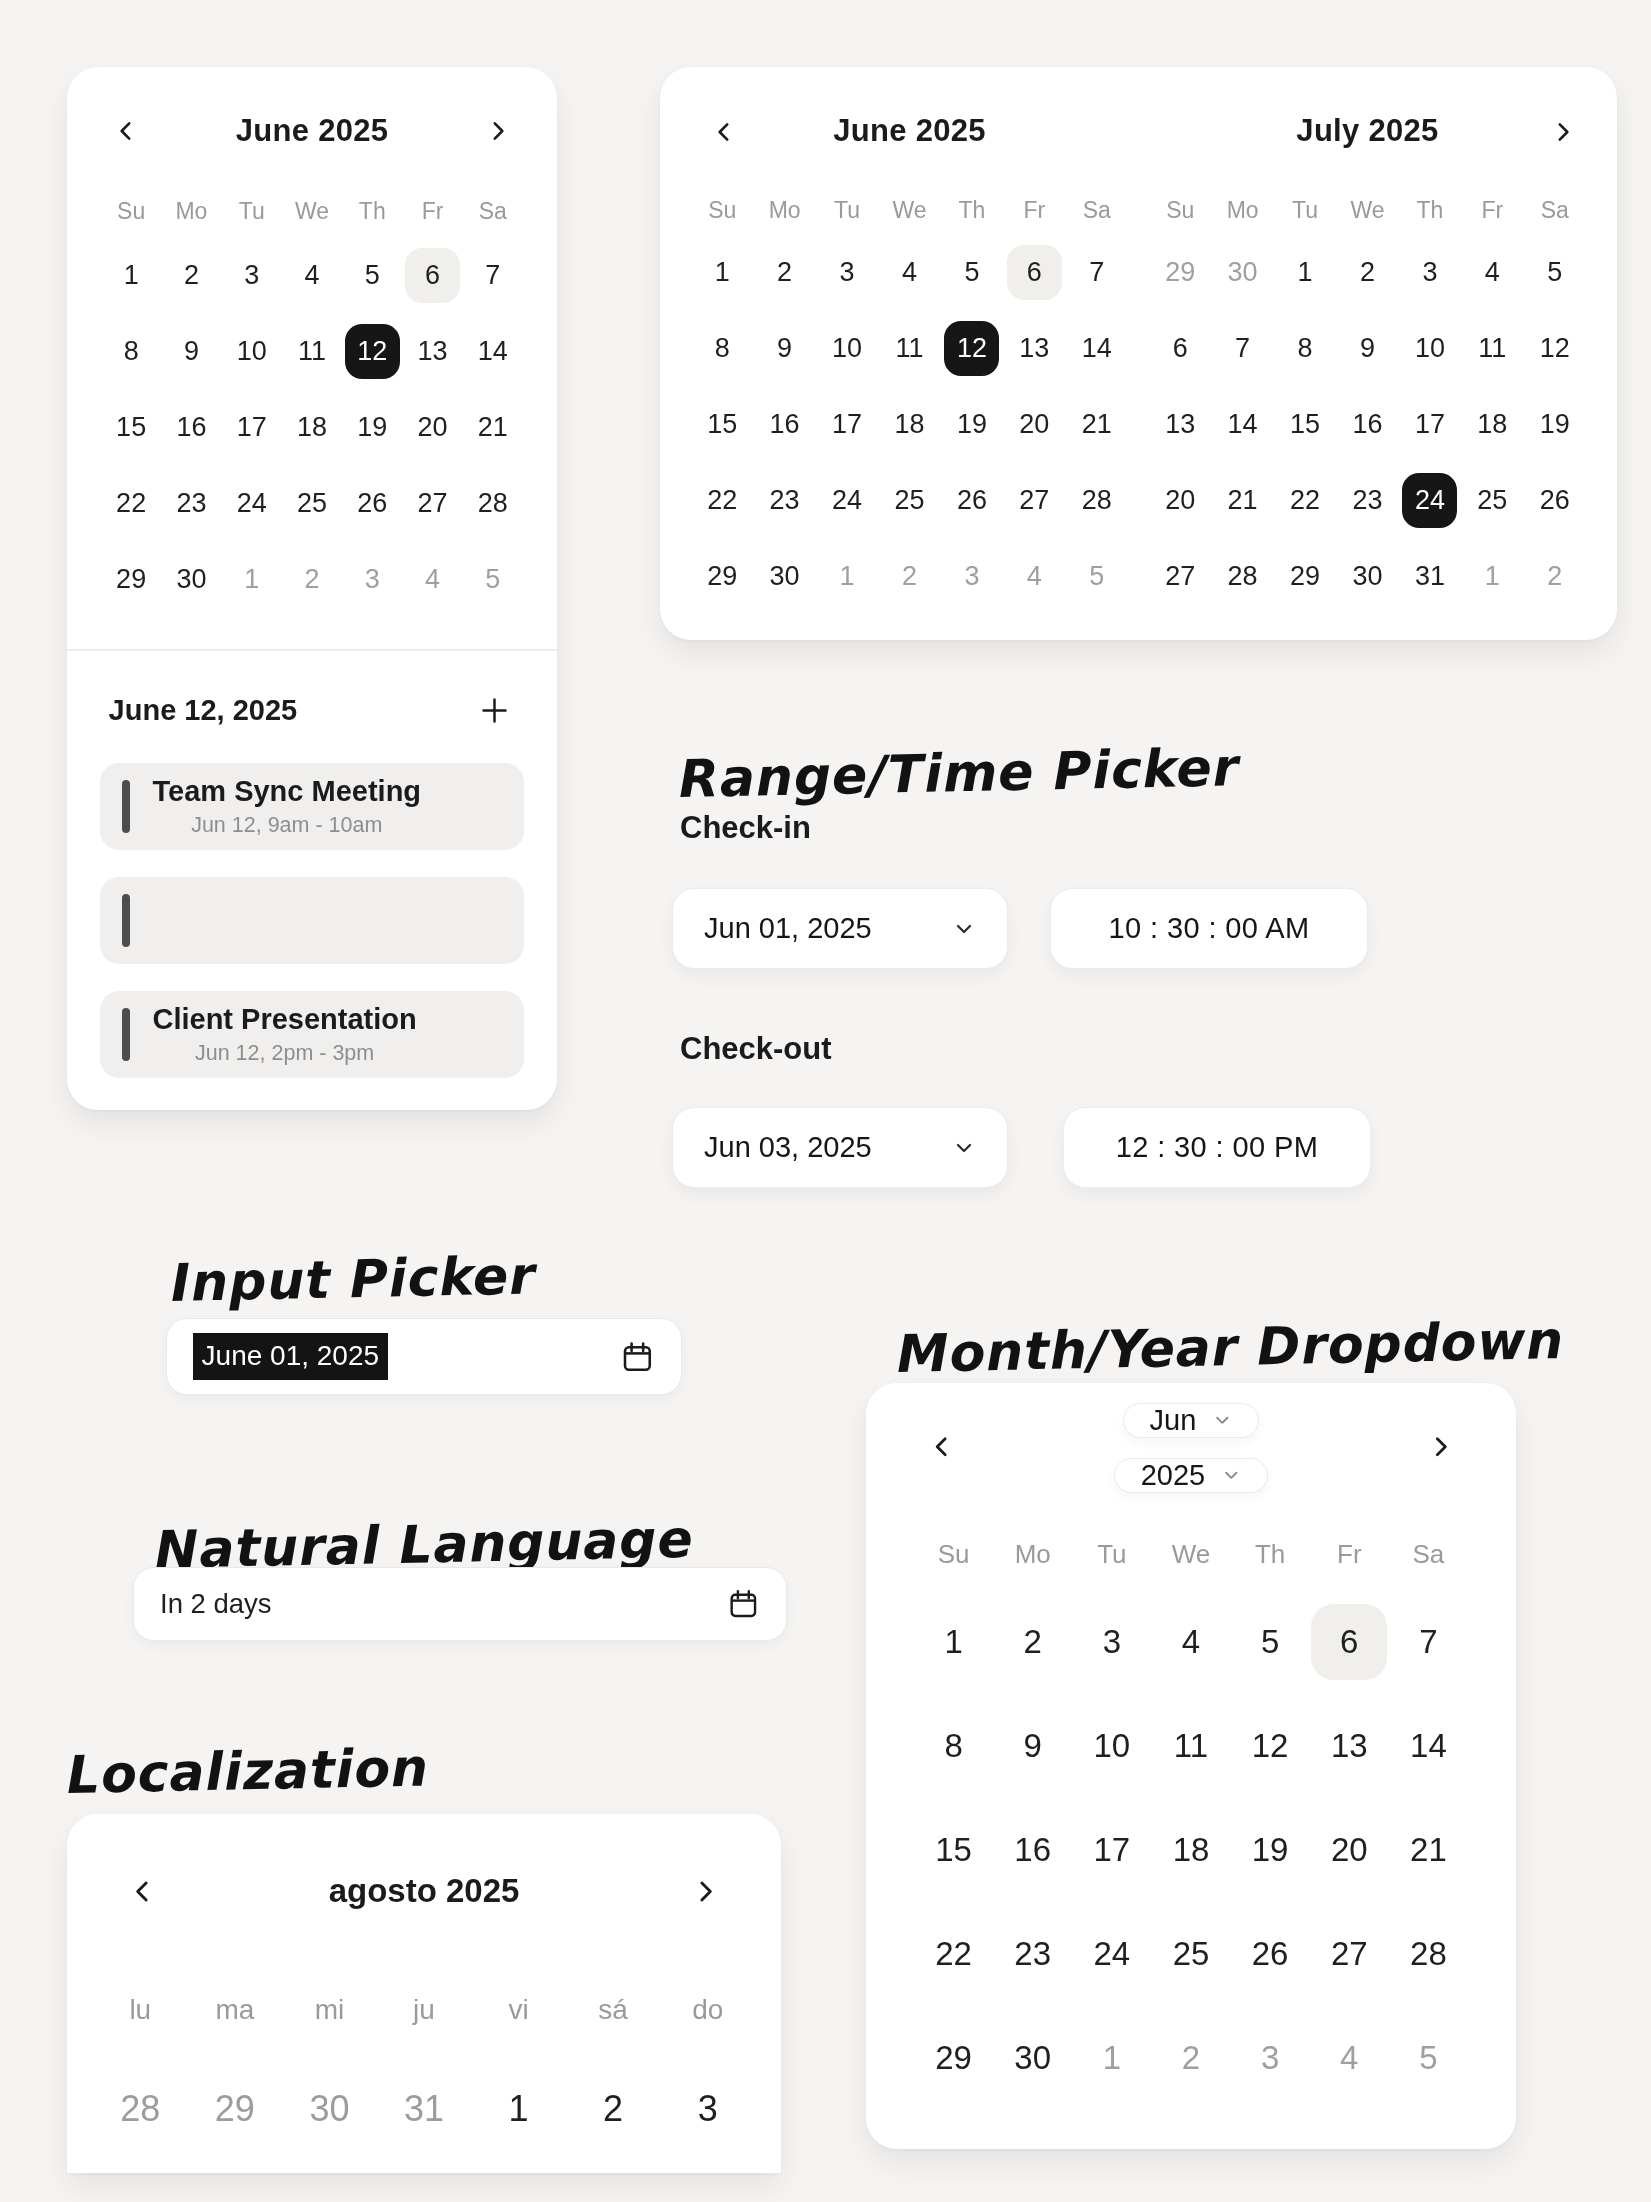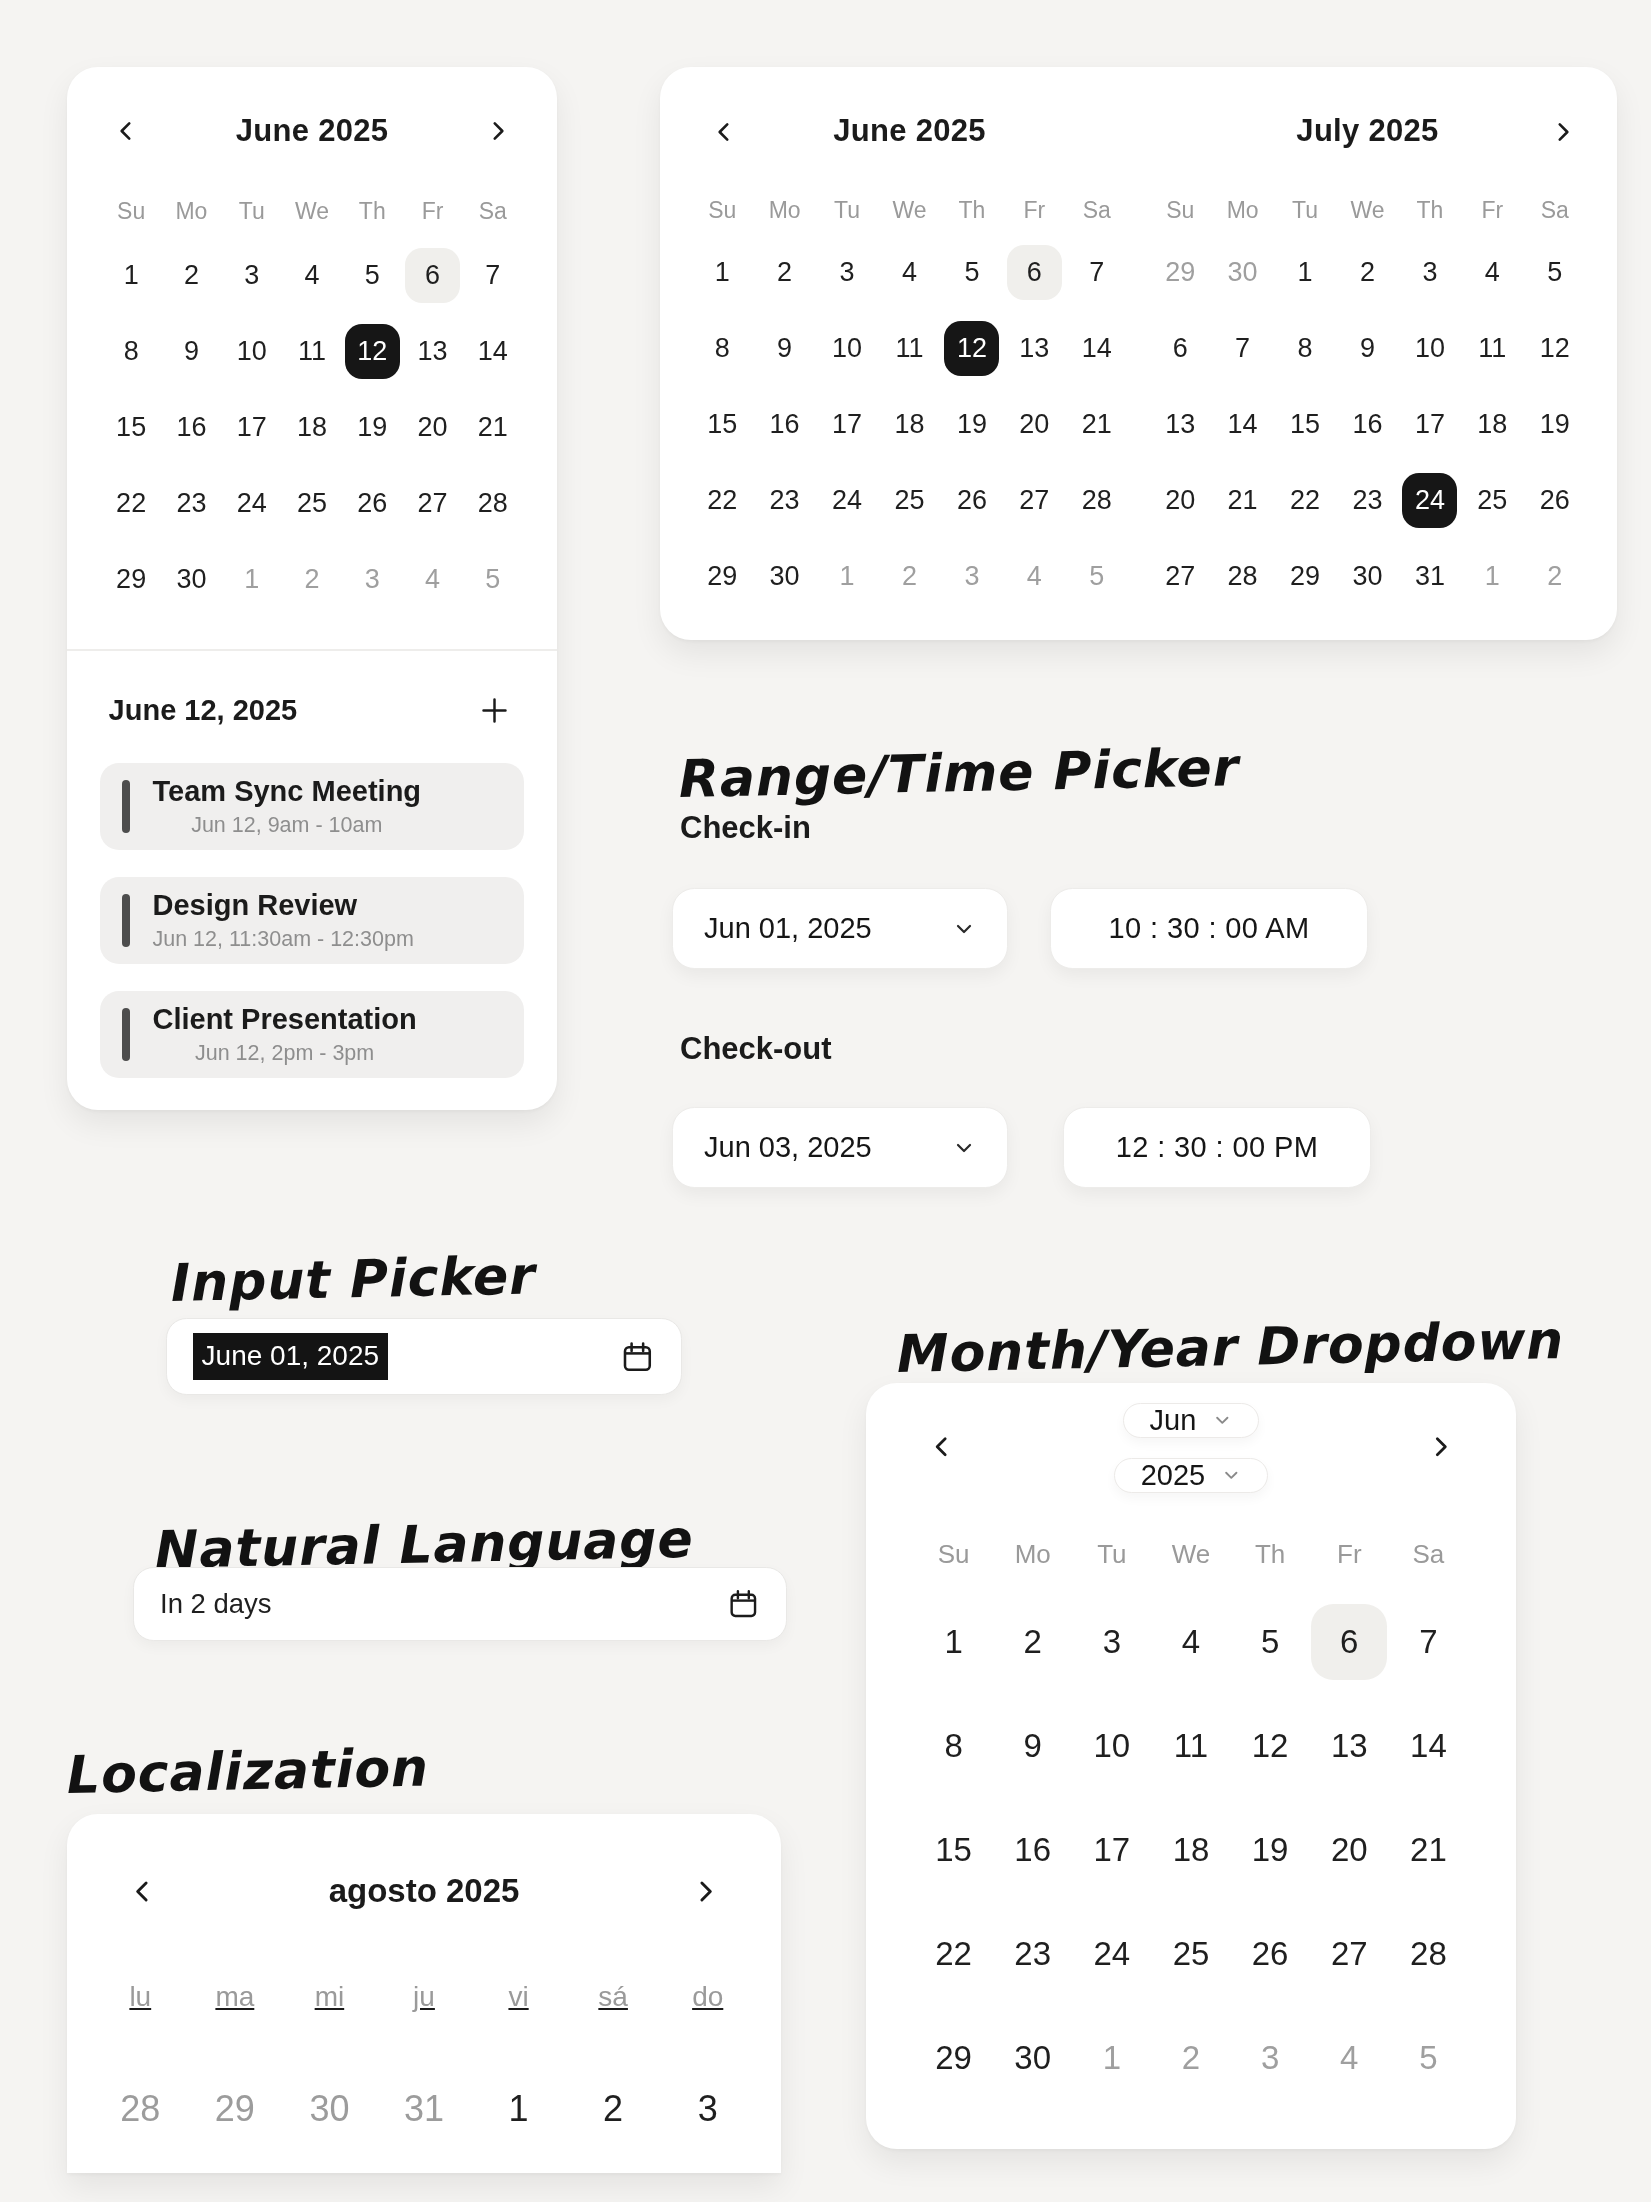--- a/index.html
+++ b/index.html
@@ -104,21 +104,21 @@
   .card-my .wd{font-size:26px;}
   .card-my .day-grid{position:absolute;top:207px;left:48px;right:48px;grid-auto-rows:104px;}
   .card-my .box{min-width:76px;height:76px;border-radius:22.4px;font-size:33px;font-weight:400;}
   .card-my .box.out{color:#9f9f9f;}
 
   
   .loc-header{position:absolute;top:47px;left:55px;right:55px;height:60px;
               display:flex;align-items:center;justify-content:space-between;gap:28px;}
   .loc-title{font-size:33px;font-weight:700;color:#1b1b1b;}
   .card-loc .navbtn{position:static;}
-  .card-loc .wd-row{position:absolute;top:159px;left:26px;right:26px;text-decoration:underline;}
+  .card-loc .wd-row{position:absolute;top:172px;left:26px;right:26px;}
   .card-loc .wd{font-size:28px;height:48px;}
   .card-loc .day-grid{position:absolute;top:243px;left:26px;right:26px;grid-auto-rows:103px;}
   .card-loc .box{min-width:72px;height:72px;font-size:36px;font-weight:500;border-radius:20.6px;}
   .card-loc .box.out{color:#9c9c9c;font-weight:400;}
 
   svg{display:block;}
 </style>
 </head>
 <body>
 
@@ -273,24 +273,20 @@
       <div class="events">
           <div class="event">
             <span class="bar"></span>
             <div>
               <div class="ev-title">Team Sync Meeting</div>
               <div class="ev-time">Jun 12, 9am - 10am</div>
             </div>
           </div>
           <div class="event">
             <span class="bar"></span>
-            <div>
-              <div class="ev-title">Design Review</div>
-              <div class="ev-time">Jun 12, 11:30am - 12:30pm</div>
-            </div>
           </div>
           <div class="event">
             <span class="bar"></span>
             <div>
               <div class="ev-title">Client Presentation</div>
               <div class="ev-time">Jun 12, 2pm - 3pm</div>
             </div>
           </div>
         </div>
     </div>

